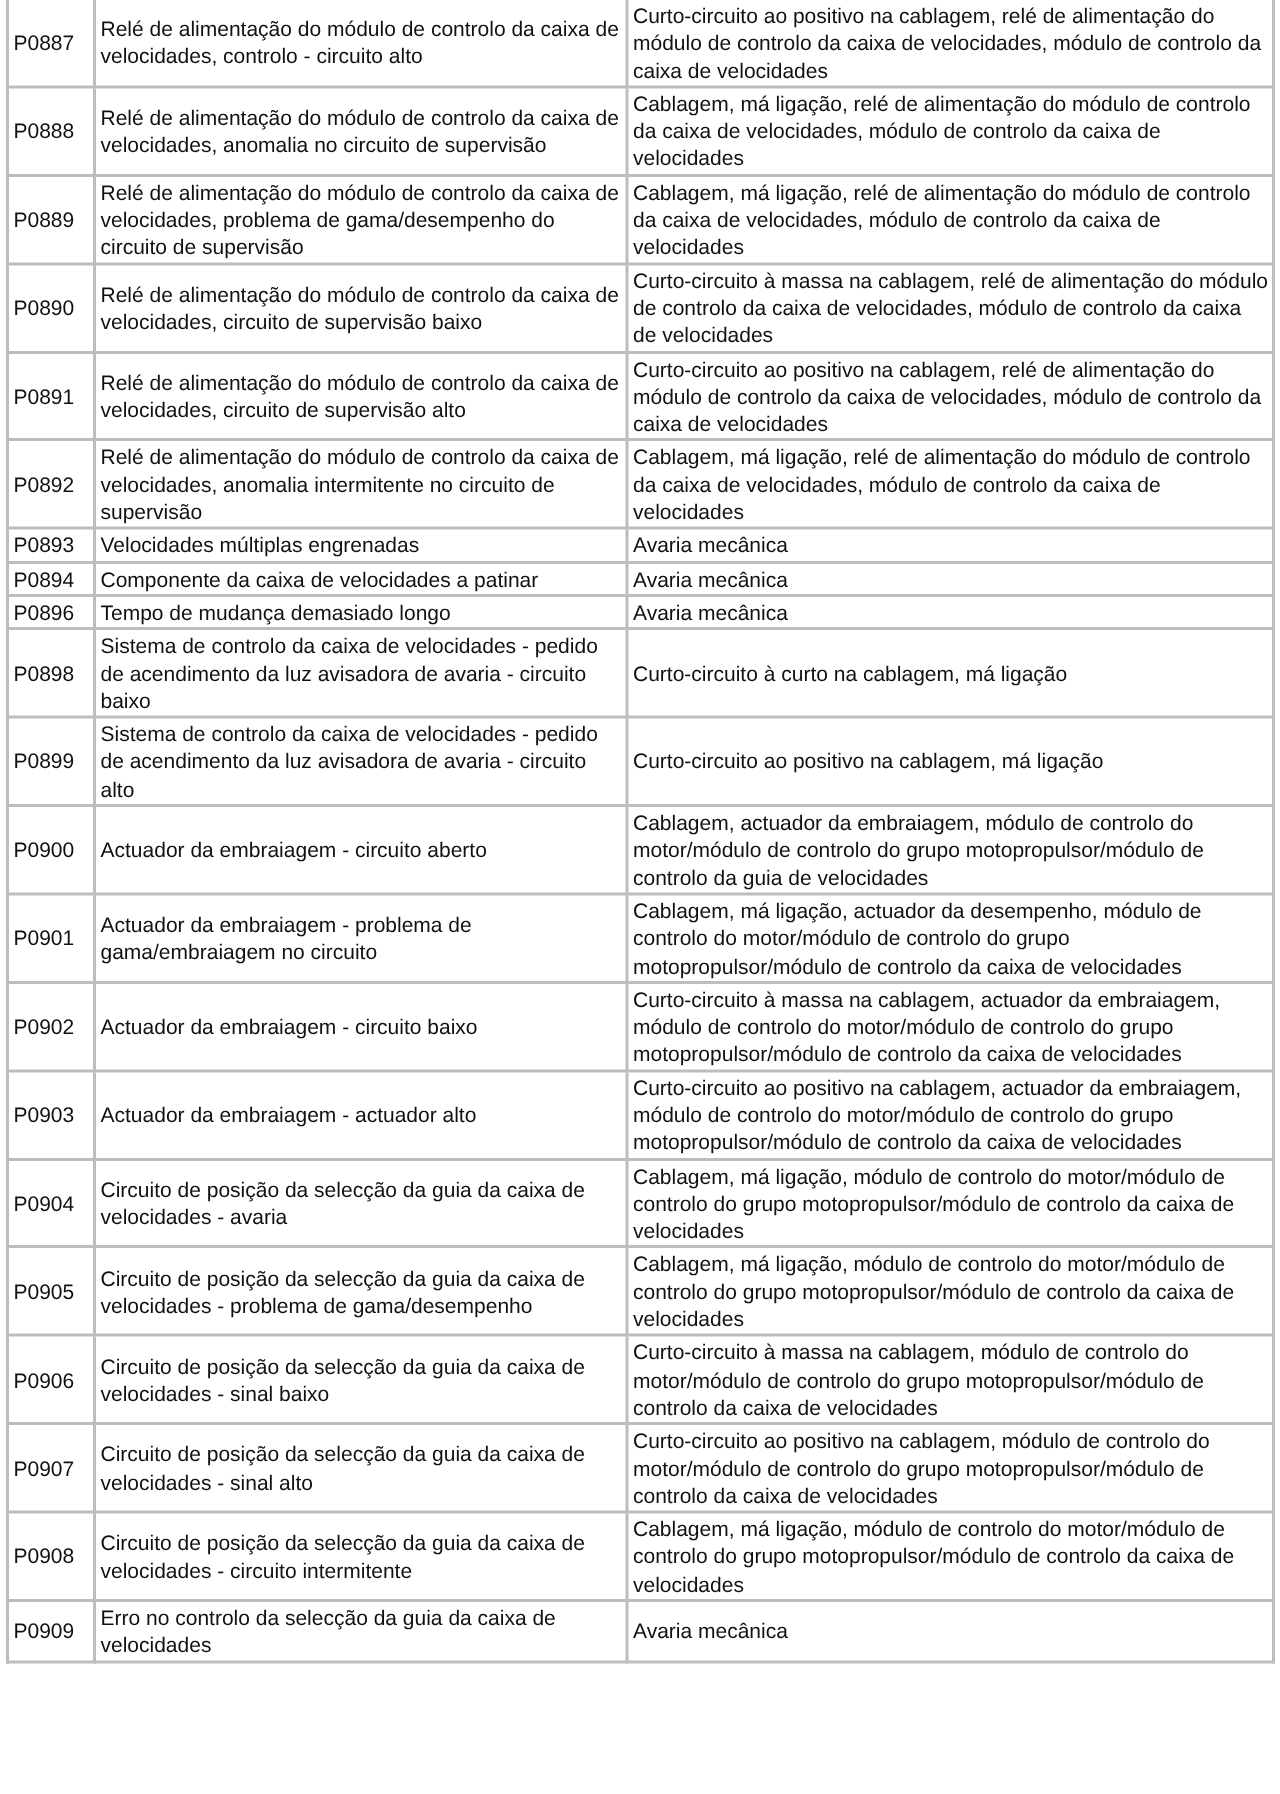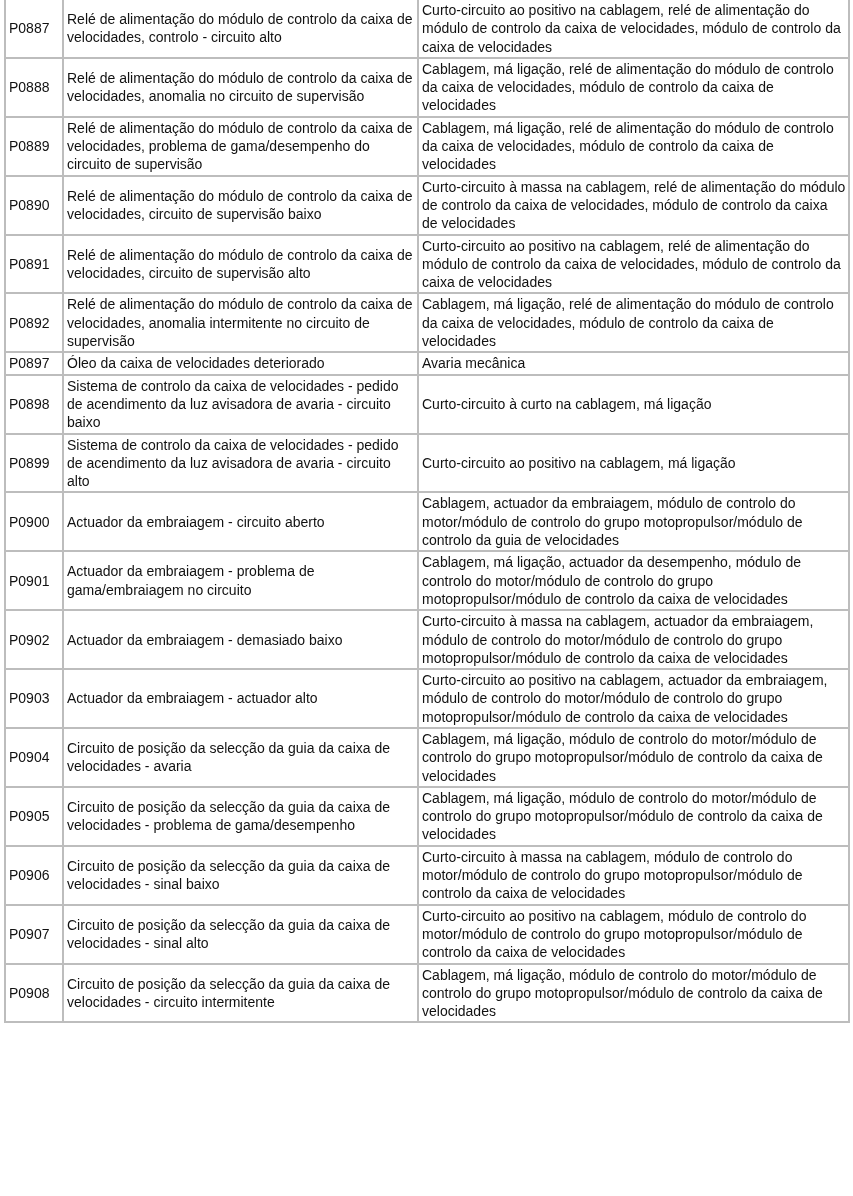--- a/index.html
+++ b/index.html
@@ -70,22 +70,32 @@
         <td>P0891</td>
         <td>Relé de alimentação do módulo de controlo da caixa de velocidades, circuito de supervisão alto</td>
         <td>Curto-circuito ao positivo na cablagem, relé de alimentação do módulo de controlo da caixa de velocidades, módulo de controlo da caixa de velocidades</td>
       </tr>
       <tr>
         <td>P0892</td>
         <td>Relé de alimentação do módulo de controlo da caixa de velocidades, anomalia intermitente no circuito de supervisão</td>
         <td>Cablagem, má ligação, relé de alimentação do módulo de controlo da caixa de velocidades, módulo de controlo da caixa de velocidades</td>
       </tr>
       <tr>
-        <td>P0897</td>
-        <td>Óleo da caixa de velocidades deteriorado</td>
+        <td>P0893</td>
+        <td>Velocidades múltiplas engrenadas</td>
+        <td>Avaria mecânica</td>
+      </tr>
+      <tr>
+        <td>P0894</td>
+        <td>Componente da caixa de velocidades a patinar</td>
+        <td>Avaria mecânica</td>
+      </tr>
+      <tr>
+        <td>P0896</td>
+        <td>Tempo de mudança demasiado longo</td>
         <td>Avaria mecânica</td>
       </tr>
       <tr>
         <td>P0898</td>
         <td>Sistema de controlo da caixa de velocidades - pedido de acendimento da luz avisadora de avaria - circuito baixo</td>
         <td>Curto-circuito à curto na cablagem, má ligação</td>
       </tr>
       <tr>
         <td>P0899</td>
         <td>Sistema de controlo da caixa de velocidades - pedido de acendimento da luz avisadora de avaria - circuito alto</td>
@@ -96,21 +106,21 @@
         <td>Actuador da embraiagem - circuito aberto</td>
         <td>Cablagem, actuador da embraiagem, módulo de controlo do motor/módulo de controlo do grupo motopropulsor/módulo de controlo da guia de velocidades</td>
       </tr>
       <tr>
         <td>P0901</td>
         <td>Actuador da embraiagem - problema de gama/embraiagem no circuito</td>
         <td>Cablagem, má ligação, actuador da desempenho, módulo de controlo do motor/módulo de controlo do grupo motopropulsor/módulo de controlo da caixa de velocidades</td>
       </tr>
       <tr>
         <td>P0902</td>
-        <td>Actuador da embraiagem - demasiado baixo</td>
+        <td>Actuador da embraiagem - circuito baixo</td>
         <td>Curto-circuito à massa na cablagem, actuador da embraiagem, módulo de controlo do motor/módulo de controlo do grupo motopropulsor/módulo de controlo da caixa de velocidades</td>
       </tr>
       <tr>
         <td>P0903</td>
         <td>Actuador da embraiagem - actuador alto</td>
         <td>Curto-circuito ao positivo na cablagem, actuador da embraiagem, módulo de controlo do motor/módulo de controlo do grupo motopropulsor/módulo de controlo da caixa de velocidades</td>
       </tr>
       <tr>
         <td>P0904</td>
         <td>Circuito de posição da selecção da guia da caixa de velocidades - avaria</td>
@@ -129,14 +139,19 @@
       <tr>
         <td>P0907</td>
         <td>Circuito de posição da selecção da guia da caixa de velocidades - sinal alto</td>
         <td>Curto-circuito ao positivo na cablagem, módulo de controlo do motor/módulo de controlo do grupo motopropulsor/módulo de controlo da caixa de velocidades</td>
       </tr>
       <tr>
         <td>P0908</td>
         <td>Circuito de posição da selecção da guia da caixa de velocidades - circuito intermitente</td>
         <td>Cablagem, má ligação, módulo de controlo do motor/módulo de controlo do grupo motopropulsor/módulo de controlo da caixa de velocidades</td>
       </tr>
+      <tr>
+        <td>P0909</td>
+        <td>Erro no controlo da selecção da guia da caixa de velocidades</td>
+        <td>Avaria mecânica</td>
+      </tr>
     </tbody>
 </table>
 
 </body></html>

